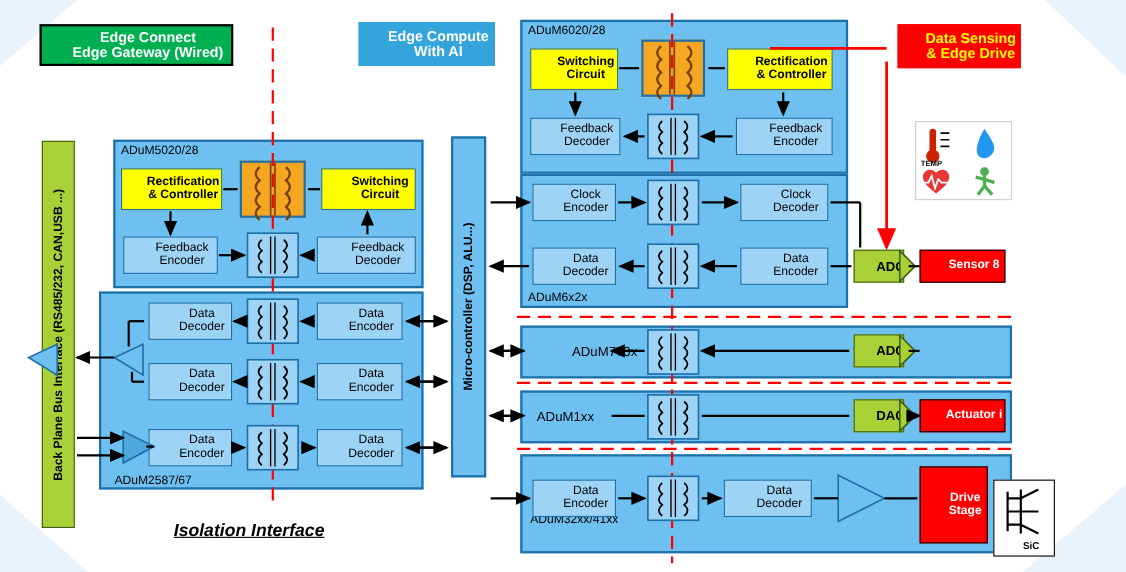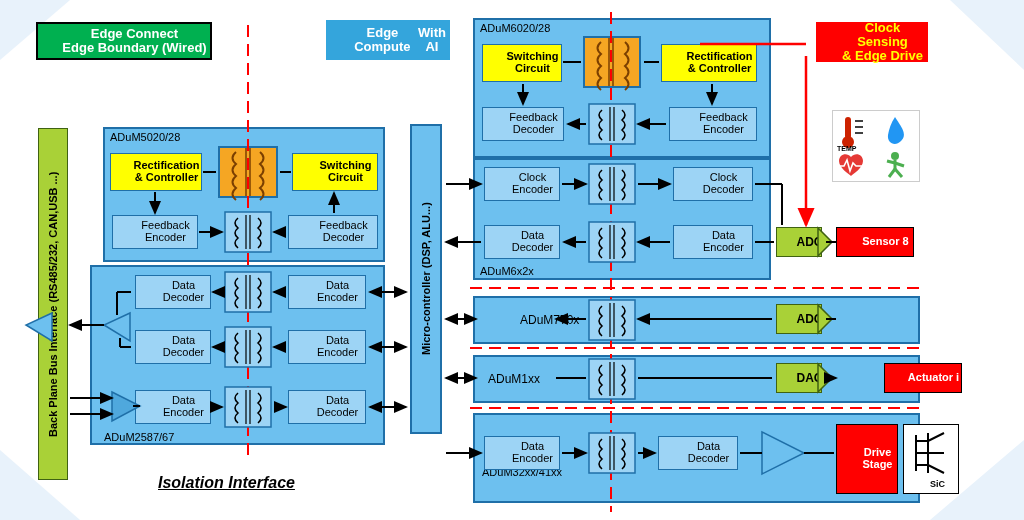--- a/index.html
+++ b/index.html
@@ -146,46 +146,47 @@
     border: 1px solid #cccccc;
   }
   .sic-box {
     background: #ffffff;
     border: 1px solid #000000;
     display: flex;
     align-items: flex-end;
     justify-content: center;
     font-size: 8px;
     font-weight: bold;
+    margin-top: 12px;
   }
 </style>
 </head>
 <body>
 
 <div id="root">
 
   <svg class="overlay">
     <polygon points="0,0 70,0 0,60" fill="#e8f2fb"></polygon>
     <polygon points="1024,0 1024,70 950,0" fill="#e8f2fb"></polygon>
     <polygon points="0,520 0,450 80,520" fill="#e8f2fb"></polygon>
     <polygon points="1024,520 1024,440 930,520" fill="#e8f2fb"></polygon>
   </svg>
 
   <div class="abs box title-green" style="left:36px; top:22px; width:176px; height:38px; flex-direction:column;">
     <div>Edge Connect</div>
-    <div>Edge Boundary (Wired)</div>
-  </div>
-
-  <div class="abs box title-blue" style="left:326px; top:20px; width:124px; height:40px; flex-direction:row;">
+    <div>Edge Gateway (Wired)</div>
+  </div>
+
+  <div class="abs box title-blue" style="left:326px; top:20px; width:124px; height:40px; flex-direction:column;">
     <div>Edge Compute</div>
     <div>With AI</div>
   </div>
 
   <div class="abs box title-red" style="left:816px; top:22px; width:112px; height:40px; flex-direction:column;">
-    <div>Clock Sensing</div>
+    <div>Data Sensing</div>
     <div>&amp; Edge Drive</div>
   </div>
 
   <div class="abs vert-green" style="left:38px; top:128px; width:30px; height:352px;">
     <span>Back Plane Bus Interface (RS485/232, CAN,USB ...)</span>
   </div>
 
   <div class="abs vert-blue" style="left:410px; top:124px; width:32px; height:310px;">
     <span>Micro-controller (DSP, ALU...)</span>
   </div>
@@ -315,21 +316,21 @@
     <span>Sensor 8</span>
   </div>
 
   <div class="abs box blk-green" style="left:776px; top:304px; width:46px; height:30px;">
     <span>ADC</span>
   </div>
 
   <div class="abs box blk-green" style="left:776px; top:363px; width:46px; height:30px;">
     <span>DAC</span>
   </div>
-  <div class="abs box blk-red" style="left:836px; top:363px; width:78px; height:30px;margin-left:48px;">
+  <div class="abs box blk-red" style="left:836px; top:363px; width:78px; height:30px;">
     <span>Actuator i</span>
   </div>
 
   <div class="abs box blk-red" style="left:836px; top:424px; width:62px; height:70px; flex-direction:column;">
     <div>Drive</div>
     <div>Stage</div>
   </div>
   <div class="abs sic-box" style="left:903px; top:424px; width:56px; height:70px; padding-bottom:4px;">
     <svg width="50" height="62" viewBox="0 0 50 62">
       <line x1="10" y1="8" x2="10" y2="44" stroke="#000" stroke-width="2"></line>

